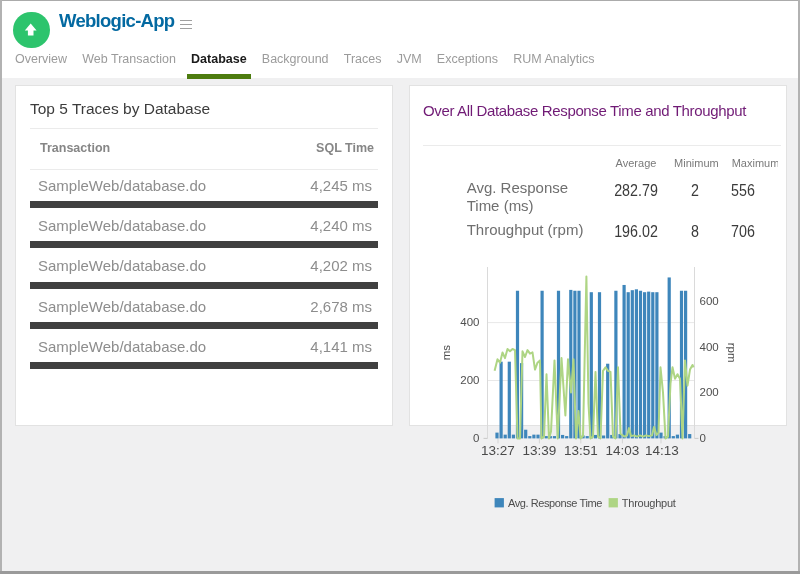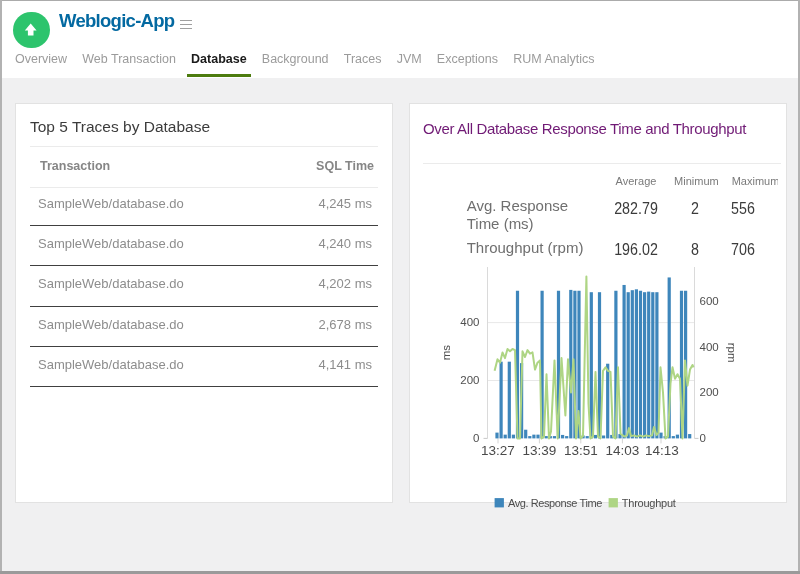--- a/index.html
+++ b/index.html
@@ -4,24 +4,24 @@
 * { margin:0; padding:0; box-sizing:border-box; }
 html,body { width:800px; height:574px; overflow:hidden; }
 body { font-family:"Liberation Sans", sans-serif; position:relative; background:#f0f0f1; }
 .abs { position:absolute; }
 #header { position:absolute; left:0; top:0; width:800px; height:78px; background:#fff; }
 #appicon { position:absolute; left:13px; top:11.5px; width:36.5px; height:36.5px; border-radius:50%; background:#2dc46d; }
 #title { position:absolute; left:59px; top:11.5px; font-size:18.5px; font-weight:bold; color:#0369a1; line-height:18px; letter-spacing:-0.72px; }
 #burger div { height:1.6px; background:#a0a0a0; margin-bottom:2.4px; }
 #tabs { position:absolute; left:15px; top:50.6px; font-size:12.5px; color:#9b9b9b; white-space:nowrap; line-height:16px; }
 #tabs span { display:inline-block; margin-right:15.2px; padding-bottom:7.7px; }
-#tabs span.act { color:#1b1b1b; font-weight:bold; border-bottom:3px solid #4d7c0f; padding-left:4px; padding-right:4px; margin-left:-4px; margin-right:11.2px; }
-.card { position:absolute; top:103px; width:378px; height:400px; background:#fff; border:1px solid #e2e2e2; }
+#tabs span.act { color:#1b1b1b; font-weight:bold; border-bottom:5px solid #4d7c0f; padding-left:4px; padding-right:4px; margin-left:-4px; margin-right:11.2px; }
+.card { position:absolute; top:85px; width:378px; height:341px; background:#fff; border:1px solid #e2e2e2; }
 .divider { position:absolute; height:1px; background:#ebebeb; }
-.row { position:relative; height:40.3px; border-bottom:1px solid #404040; font-size:13px; color:#8d8d8d; }
+.row { position:relative; height:40.3px; border-bottom:7px solid #404040; font-size:15px; color:#8d8d8d; }
 .row .t { position:absolute; left:8px; top:17px; transform:translateY(-50%); }
 .row .v { position:absolute; right:6px; top:17px; transform:translateY(-50%); }
 .sv { position:absolute; font-size:17px; color:#3b3b3b; text-align:center; transform:scaleX(0.84); line-height:17px; }
 .sh { position:absolute; font-size:11px; color:#7a7a7a; text-align:center; line-height:12px; }
 .sl { position:absolute; font-size:15px; color:#6f6f6f; line-height:18.3px; }
 </style></head>
 <body>
 <div id="header">
   <div id="appicon"><svg width="37" height="37" viewBox="0 0 37 37">
         <path d="M17.7 11.6 L23.6 18.4 L20.5 18.4 L20.5 23.5 L14.9 23.5 L14.9 18.4 L11.8 18.4 Z" fill="#fff"></path>

